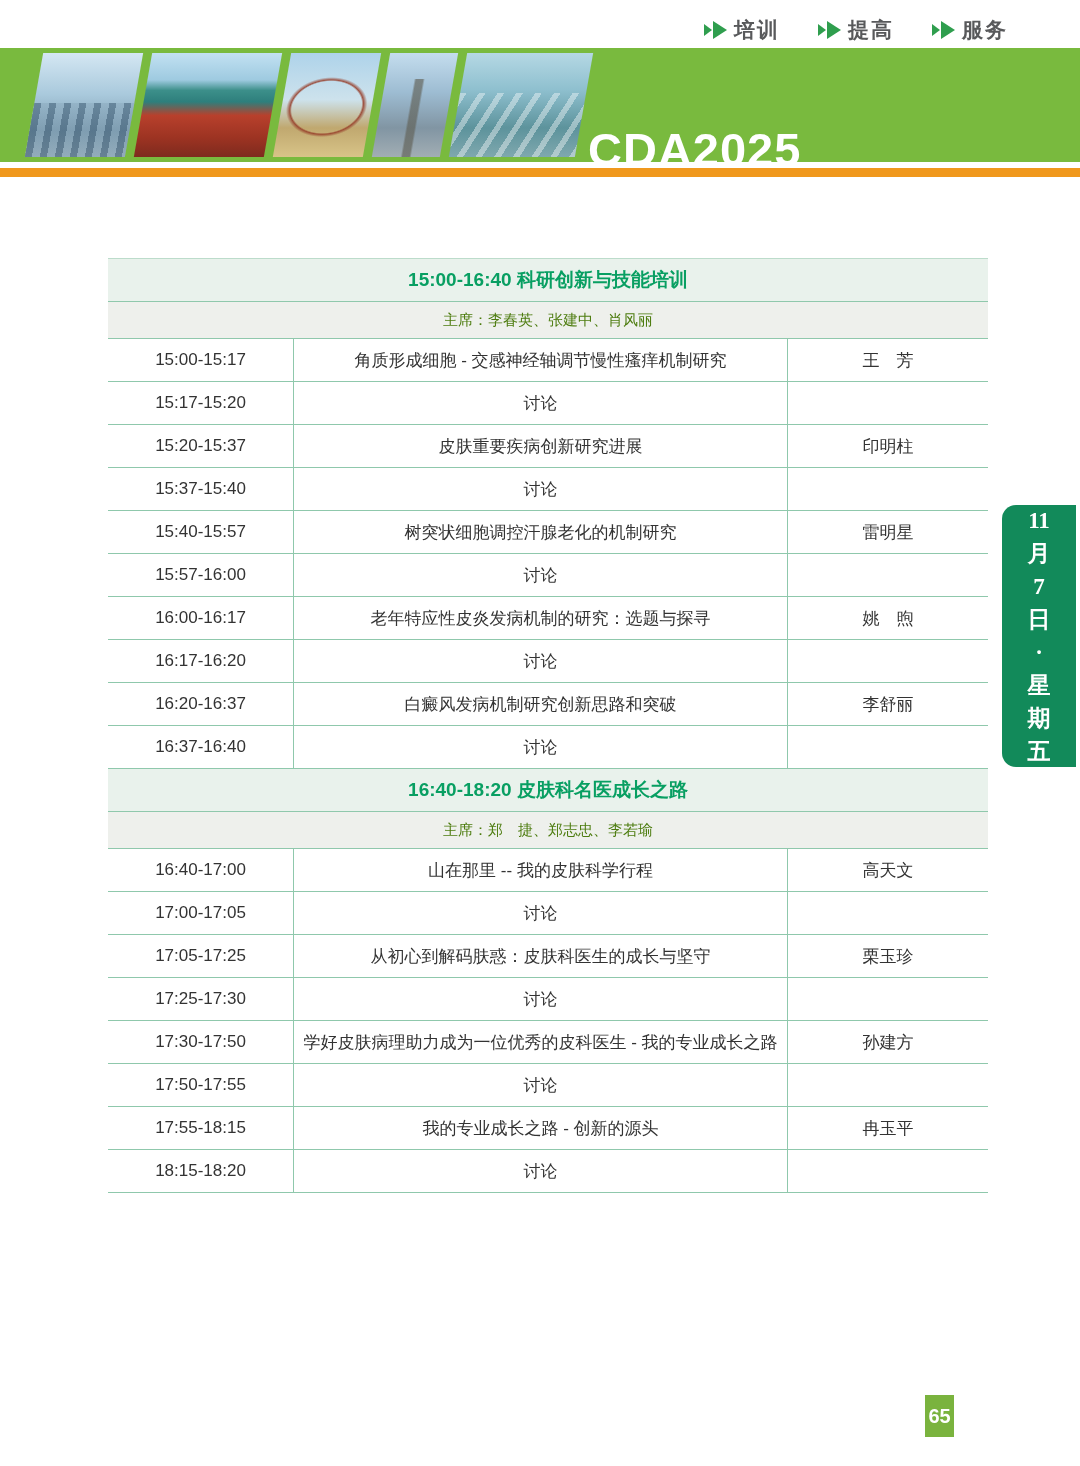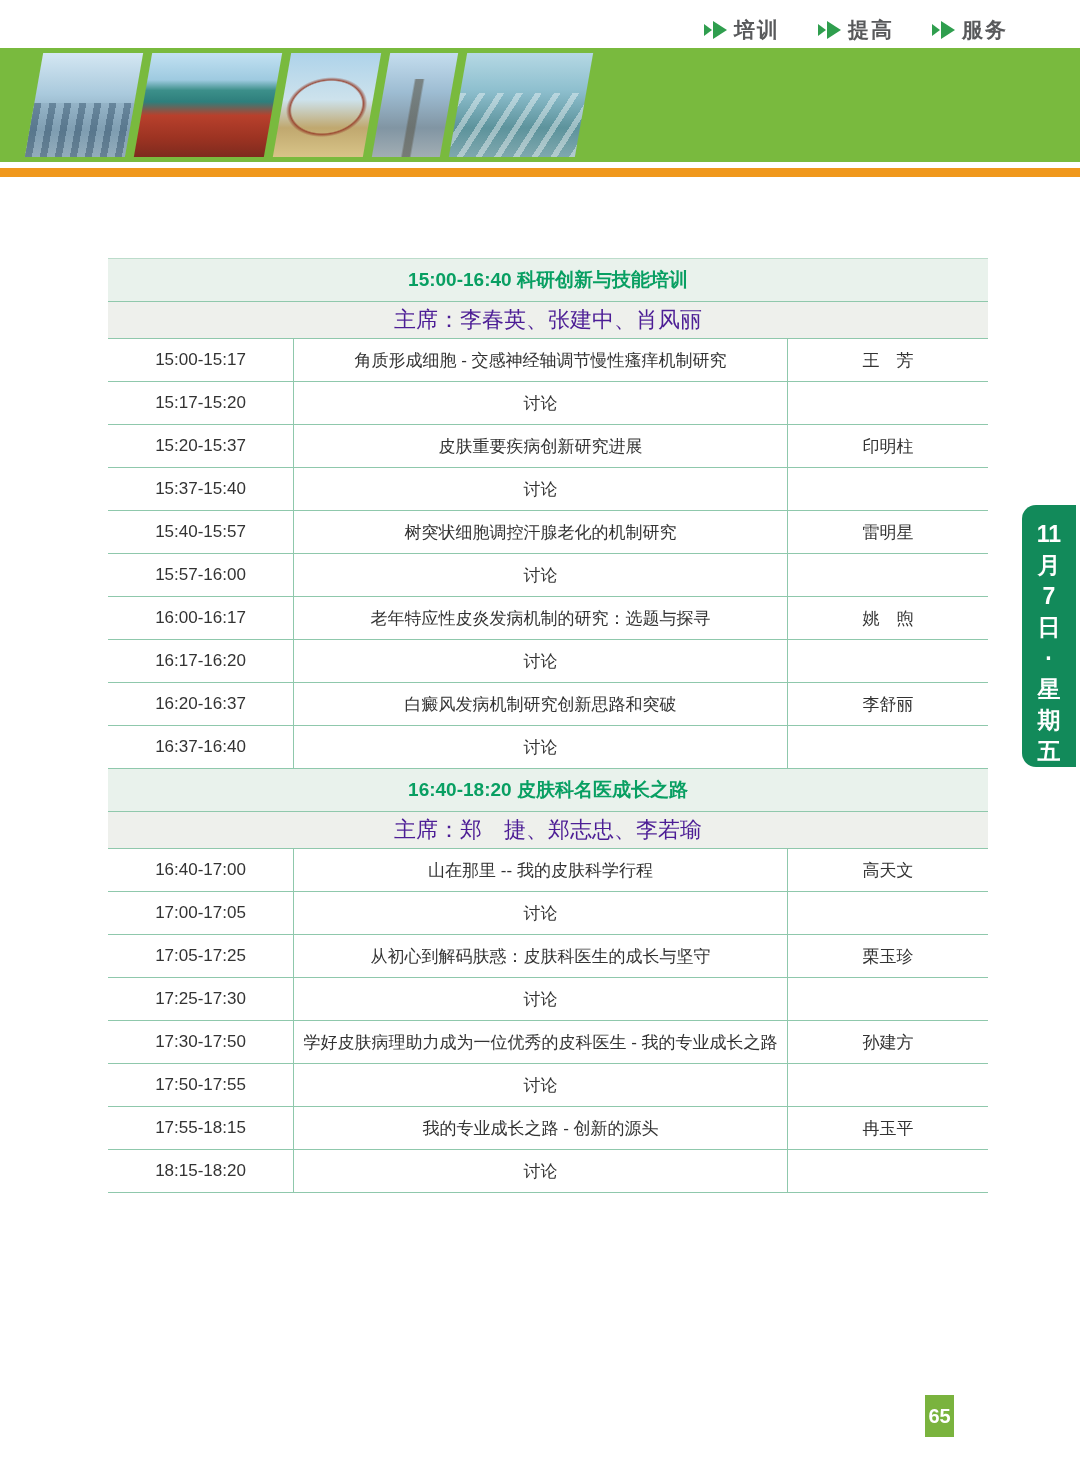--- a/index.html
+++ b/index.html
@@ -66,41 +66,41 @@
     position:absolute;left:108px;top:258px;width:880px;
     border-top:1px solid #bcdccb;
   }
   .s-header{
     height:42px;background:#e9f2ec;color:#089f62;
     font-size:19px;font-weight:700;
     display:flex;align-items:center;justify-content:center;
     border-bottom:1px solid #8fc8ac;
   }
   .s-chair{
-    height:36px;background:#eef0ec;color:#4c1d95;
-    font-size:22px;
+    height:36px;background:#eef0ec;color:#4d7c0f;
+    font-size:15px;
     display:flex;align-items:center;justify-content:center;
     border-bottom:1px solid #8fc8ac;
     font-family:Liberation Mono, monospace;
   }
   .s-row{
     display:flex;height:42px;background:#ffffff;border-bottom:1px solid #8fc8ac;
   }
   .cell{
     display:flex;align-items:center;justify-content:center;
     font-size:17px;color:#333333;text-align:center;padding:0 8px;box-sizing:border-box;
   }
   .cell.time{width:185px;flex:none;}
   .cell.title{flex:1;border-left:1px solid #8fc8ac;border-right:1px solid #8fc8ac;}
   .cell.speaker{width:200px;flex:none;}
   
   .side-tab{
-    position:absolute;right:4px;top:505px;width:54px;height:262px;
+    position:absolute;right:4px;top:505px;width:74px;height:262px;
     background:#128a5a;border-radius:14px 0 0 14px;
-    display:flex;flex-direction:column;align-items:center;justify-content:flex-end;
+    display:flex;flex-direction:column;align-items:center;justify-content:space-between;font-family:Liberation Serif, serif;
   }
   .side-tab .ch{
     color:#ffffff;font-weight:700;font-size:23px;line-height:31px;text-align:center;
   }
   
   .page-num{
     position:absolute;left:925px;top:1395px;width:29px;height:42px;
     background:#7ab33e;color:#ffffff;font-size:20px;font-weight:700;
     display:flex;align-items:center;justify-content:center;
   }
@@ -133,20 +133,21 @@
 </div>
 
 <div class="banner">
   <div class="photo-strip">
     <div class="photo p1"></div>
     <div class="photo p2"></div>
     <div class="photo p3"></div>
     <div class="photo p4"></div>
     <div class="photo p5"></div>
   </div>
+  <div class="banner-logo">CDA2025</div>
   <div class="banner-dates">
     <div>2025年11月6日–9日　中国 · 重庆</div>
     <div>Chongqing, China  Nov.6–9, 2025</div>
   </div>
 </div>
 <div class="orange-rule"></div>
 
 <div id="schedule">
     <div class="s-header">15:00-16:40 科研创新与技能培训</div>
     <div class="s-chair">主席：李春英、张建中、肖风丽</div>

